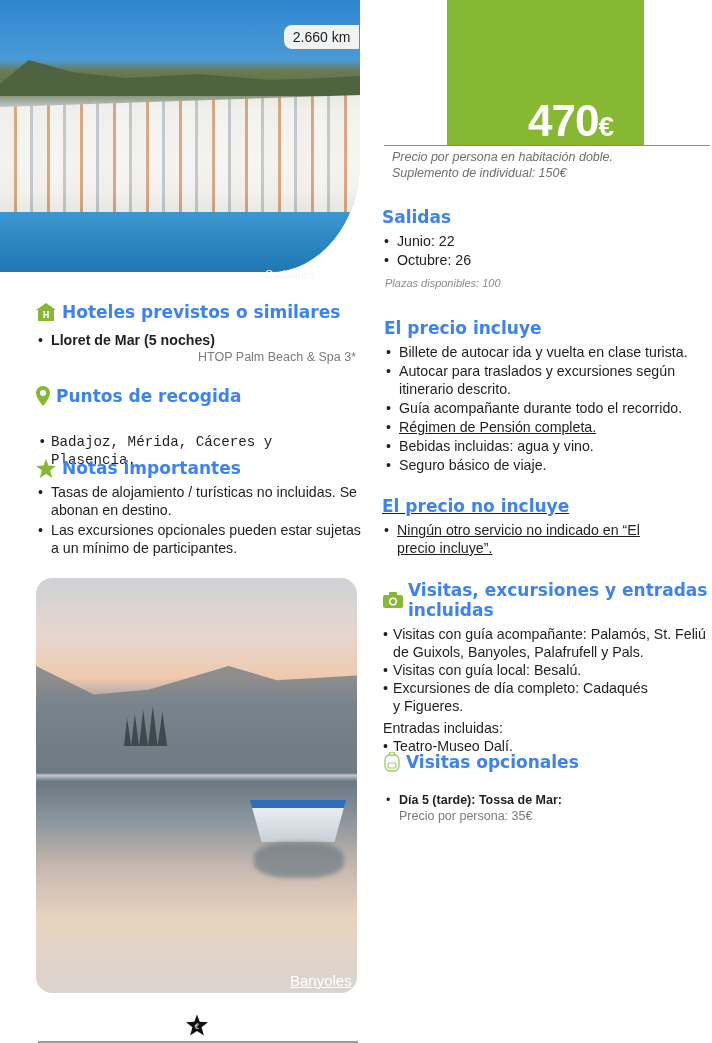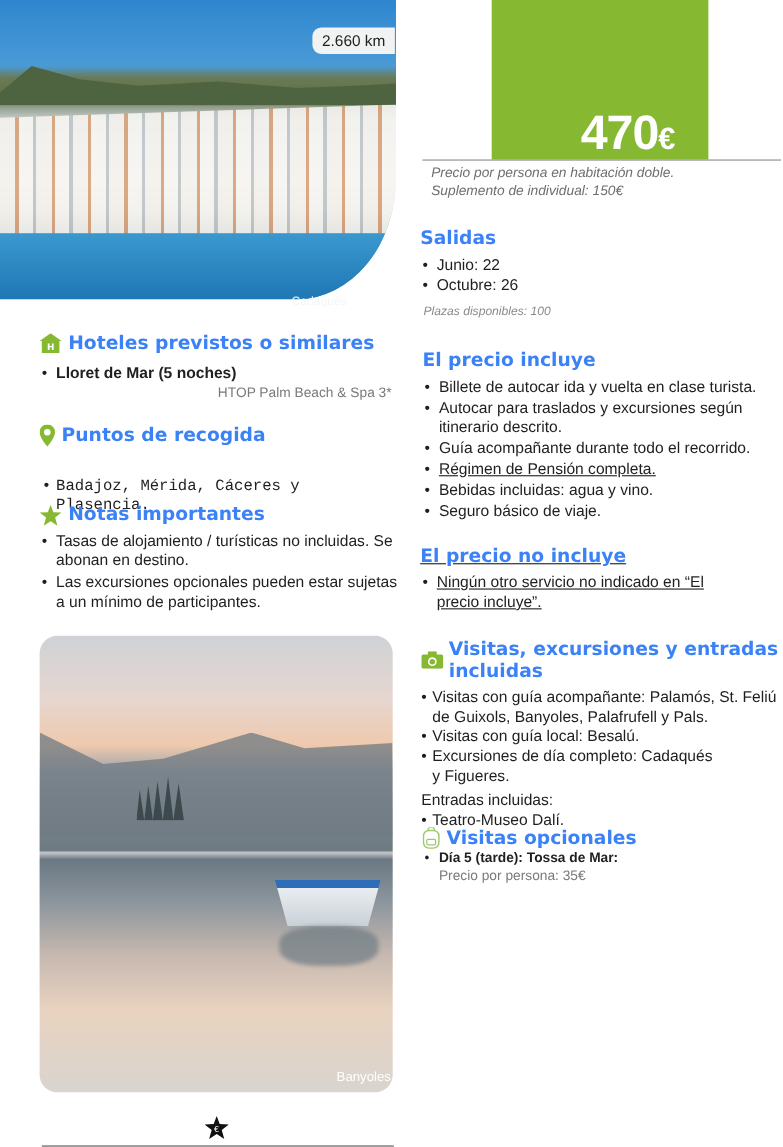--- a/index.html
+++ b/index.html
@@ -61,21 +61,21 @@
   .lake {
     position: absolute; left: 36px; top: 578px; width: 321px; height: 415px; border-radius: 16px; overflow: hidden;
     background: linear-gradient(180deg, #cfd2d6 0%, #e6d6cf 14%, #efc9ad 24%, #9aa2aa 30%, #7e8891 40%, #6c7980 47%, #c4c7cb 47.5%, #6a7883 49%, #8a949c 58%, #c7b9b0 70%, #e9d3c0 82%, #d9d4cf 100%);
   }
   .lake .mtn { position: absolute; left: 0; top: 88px; width: 321px; height: 95px; background: #6f7a82; opacity: 0.75;
     clip-path: polygon(0 0, 18% 30%, 35% 25%, 60% 0, 75% 15%, 100% 10%, 100% 100%, 0 100%); }
   .lake .trees { position: absolute; left: 88px; top: 128px; width: 60px; height: 40px; background: #3d4a4d;
     clip-path: polygon(0 100%, 5% 30%, 12% 100%, 18% 20%, 25% 100%, 32% 10%, 40% 100%, 48% 0, 56% 100%, 64% 15%, 72% 100%); }
   .lake .boat { position: absolute; left: 214px; top: 222px; width: 96px; height: 42px; background: linear-gradient(180deg, #2e6db8 0 18%, #e9edf1 18%, #c9d1d7 100%); clip-path: polygon(0 0, 100% 0, 88% 100%, 12% 100%); }
   .lake .reflect { position: absolute; left: 218px; top: 264px; width: 90px; height: 36px; background: #6f7c84; opacity: 0.7; border-radius: 40%; filter: blur(2px); }
-  .lake-caption { position: absolute; left: 306px; top: 972px; font-size: 12px; color: #ffffff; }
+  .lake-caption { position: absolute; left: 290px; top: 972px; font-size: 15px; color: #ffffff; text-decoration: underline; }
 
   .star-logo { position: absolute; left: 186px; top: 1014px; width: 22px; height: 22px; }
   .bottom-rule { position: absolute; left: 38px; top: 1041px; width: 320px; height: 2px; background: #9a9a9a; }
 </style>
 </head>
 <body>
 
 <div class="hero">
   <div class="hills"></div>
   <div class="town"></div>
@@ -203,21 +203,21 @@
   <div class="heading" style="gap:6px;">
     <span class="icon">
       <svg width="16" height="20" viewBox="0 0 16 20">
           <path d="M5 3 C5 1 6 0 8 0 C10 0 11 1 11 3" fill="none" stroke="#9fc86a" stroke-width="1.2"></path>
           <rect x="1" y="3" width="14" height="16" rx="5" fill="none" stroke="#9fc86a" stroke-width="1.3"></rect>
           <rect x="4" y="11" width="8" height="5" rx="1" fill="none" stroke="#9fc86a" stroke-width="1.1"></rect>
         </svg>
     </span>
     <span>Visitas opcionales</span>
   </div>
-  <ul class="list" style="margin-top:0;">
+  <ul class="list" style="margin-top:20px;">
     <li style="font-size:12.5px; line-height:16px;">
       <div style="font-weight:bold;">Día 5 (tarde): Tossa de Mar:</div>
       <div class="sub-grey">Precio por persona: 35€</div>
     </li>
   </ul>
 </div>
 
 <div class="star-logo">
   <svg width="22" height="22" viewBox="0 0 24 23">
       <path d="M12 0 L15 8 L24 8.5 L17 14 L19.5 23 L12 18 L4.5 23 L7 14 L0 8.5 L9 8 Z" fill="#111"></path>

